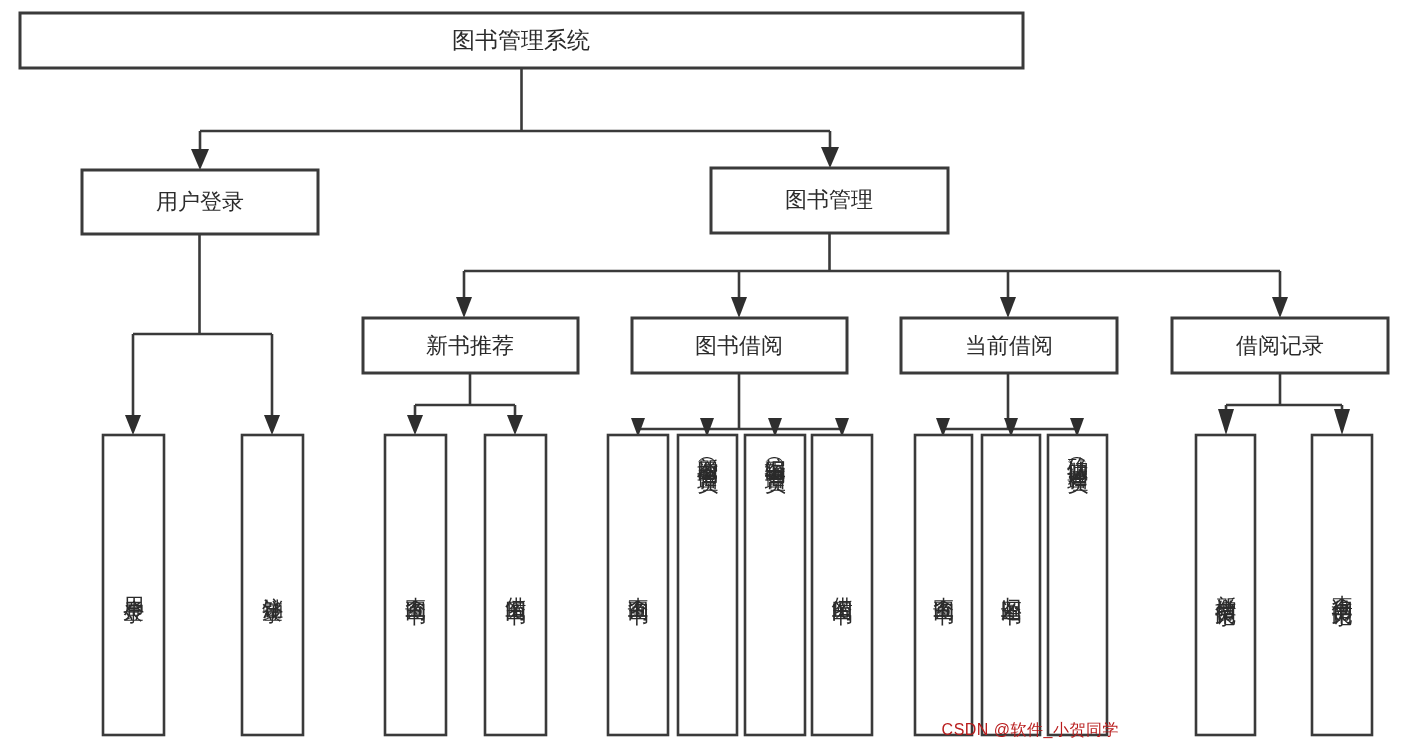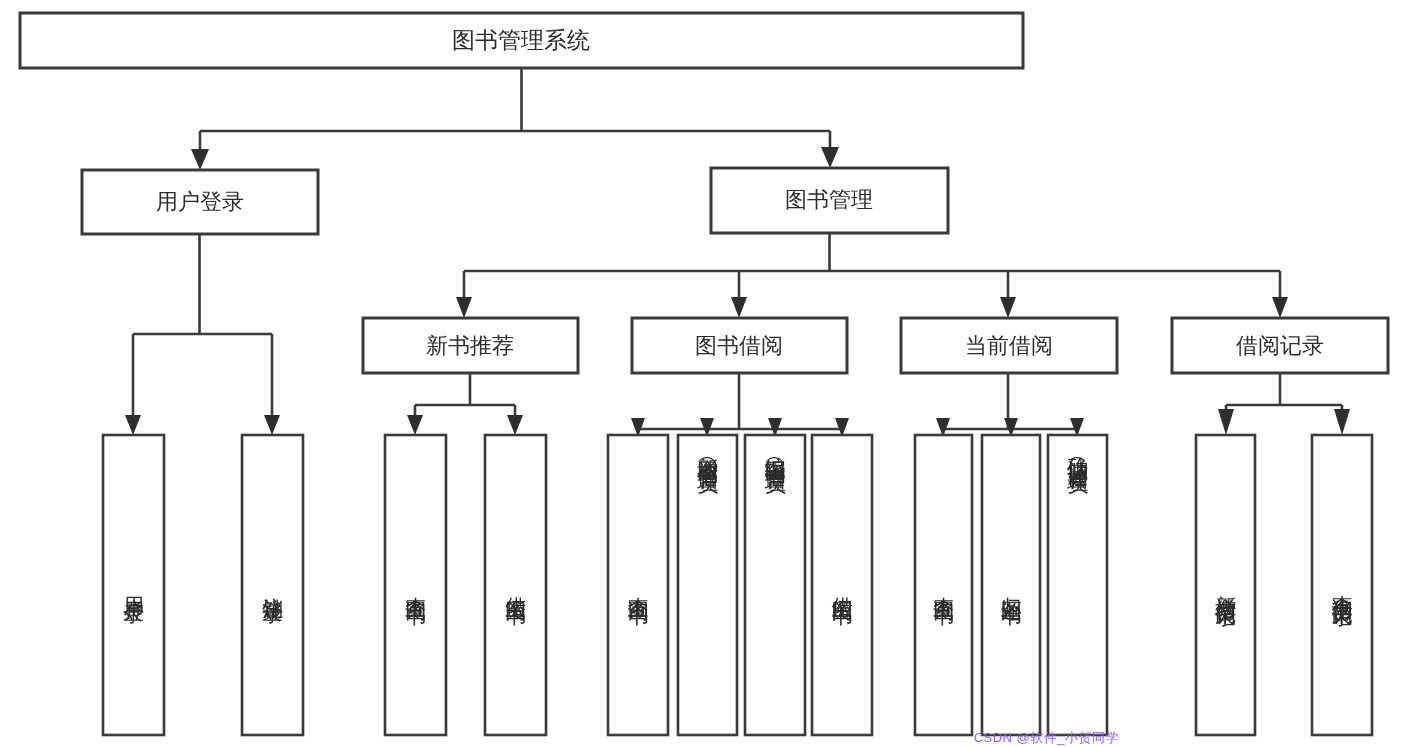--- a/index.html
+++ b/index.html
@@ -70,24 +70,24 @@
     font-size: 21px;
     line-height: 1.08;
     letter-spacing: 2.5px;
     color: #2b2b2b;
     white-space: nowrap;
     text-align: center;
   }
   .watermark {
     position: absolute;
     right: 12px;
-    bottom: 0;
-    font-family: "Liberation Sans", "DejaVu Sans", sans-serif;
-    font-size: 13px;
-    color: #8b5cf6;
+    bottom: 6px;
+    font-family: "Liberation Sans", "DejaVu Sans", sans-serif;
+    font-size: 16px;
+    color: #b91c1c;
     letter-spacing: 0.5px;
     white-space: nowrap;
   }
 </style>
 </head>
 <body>
 
 <div id="diagram-root">
 
   <svg class="flow" viewBox="0 0 1405 747">

